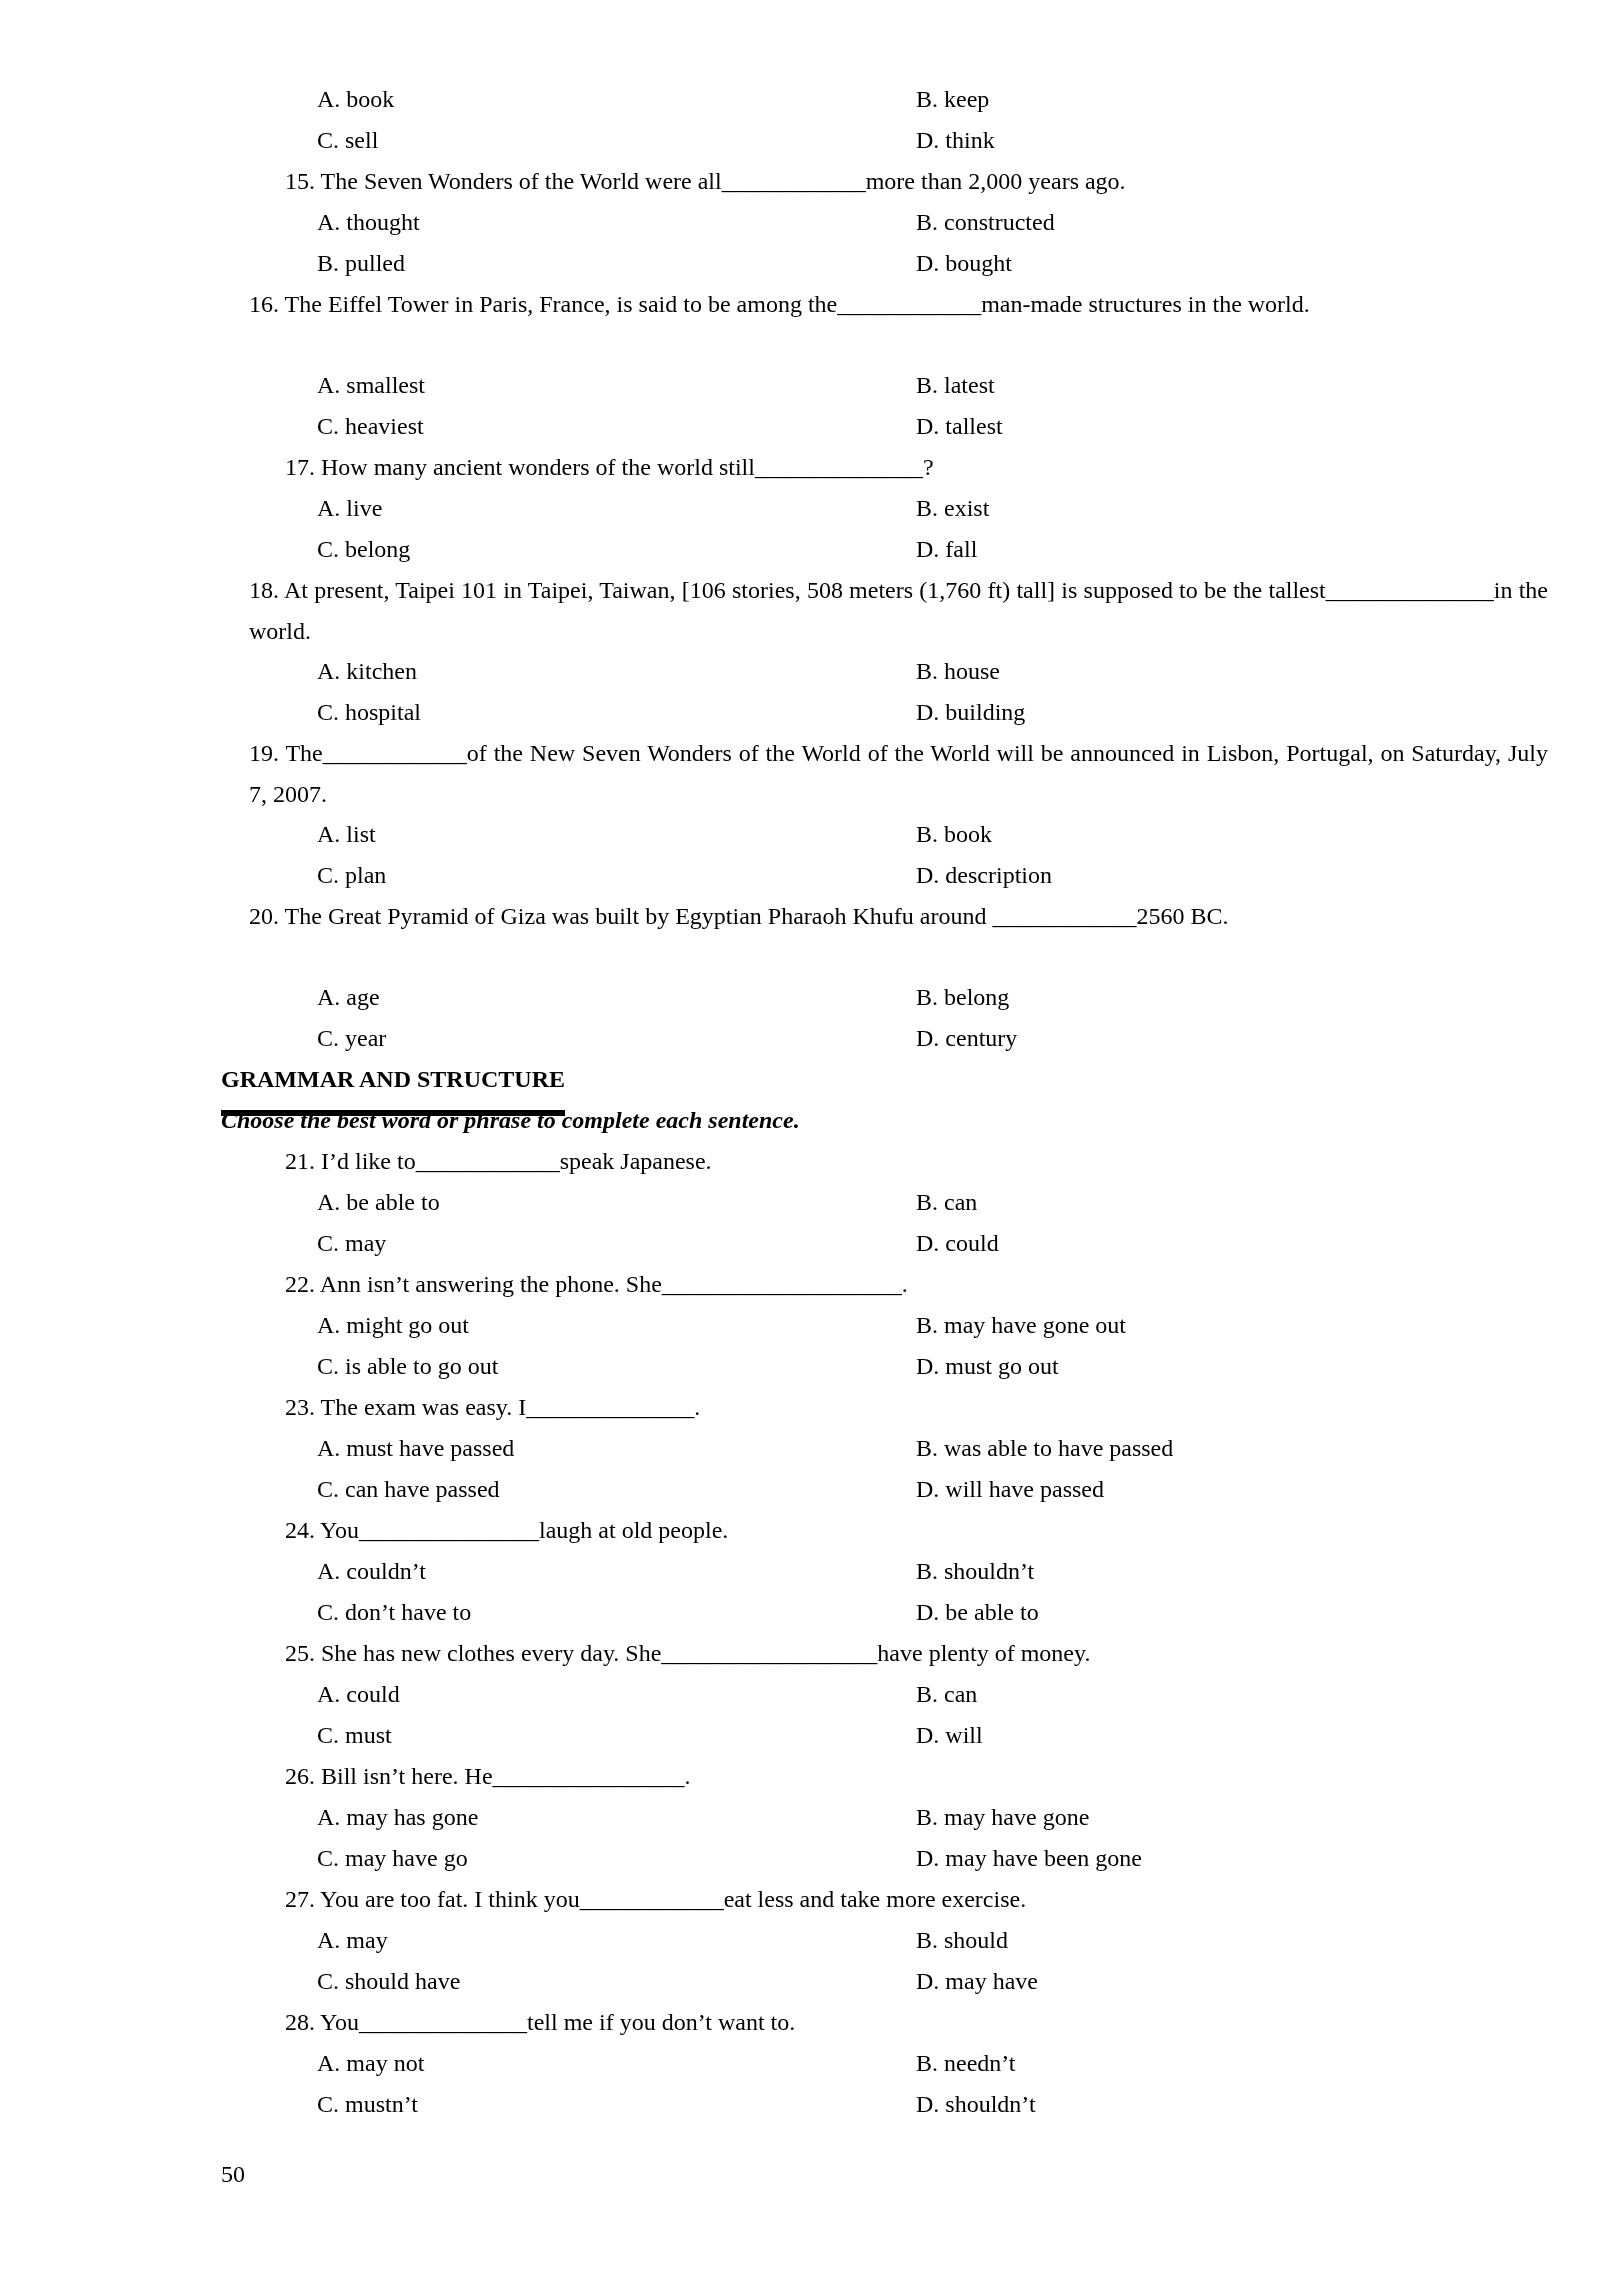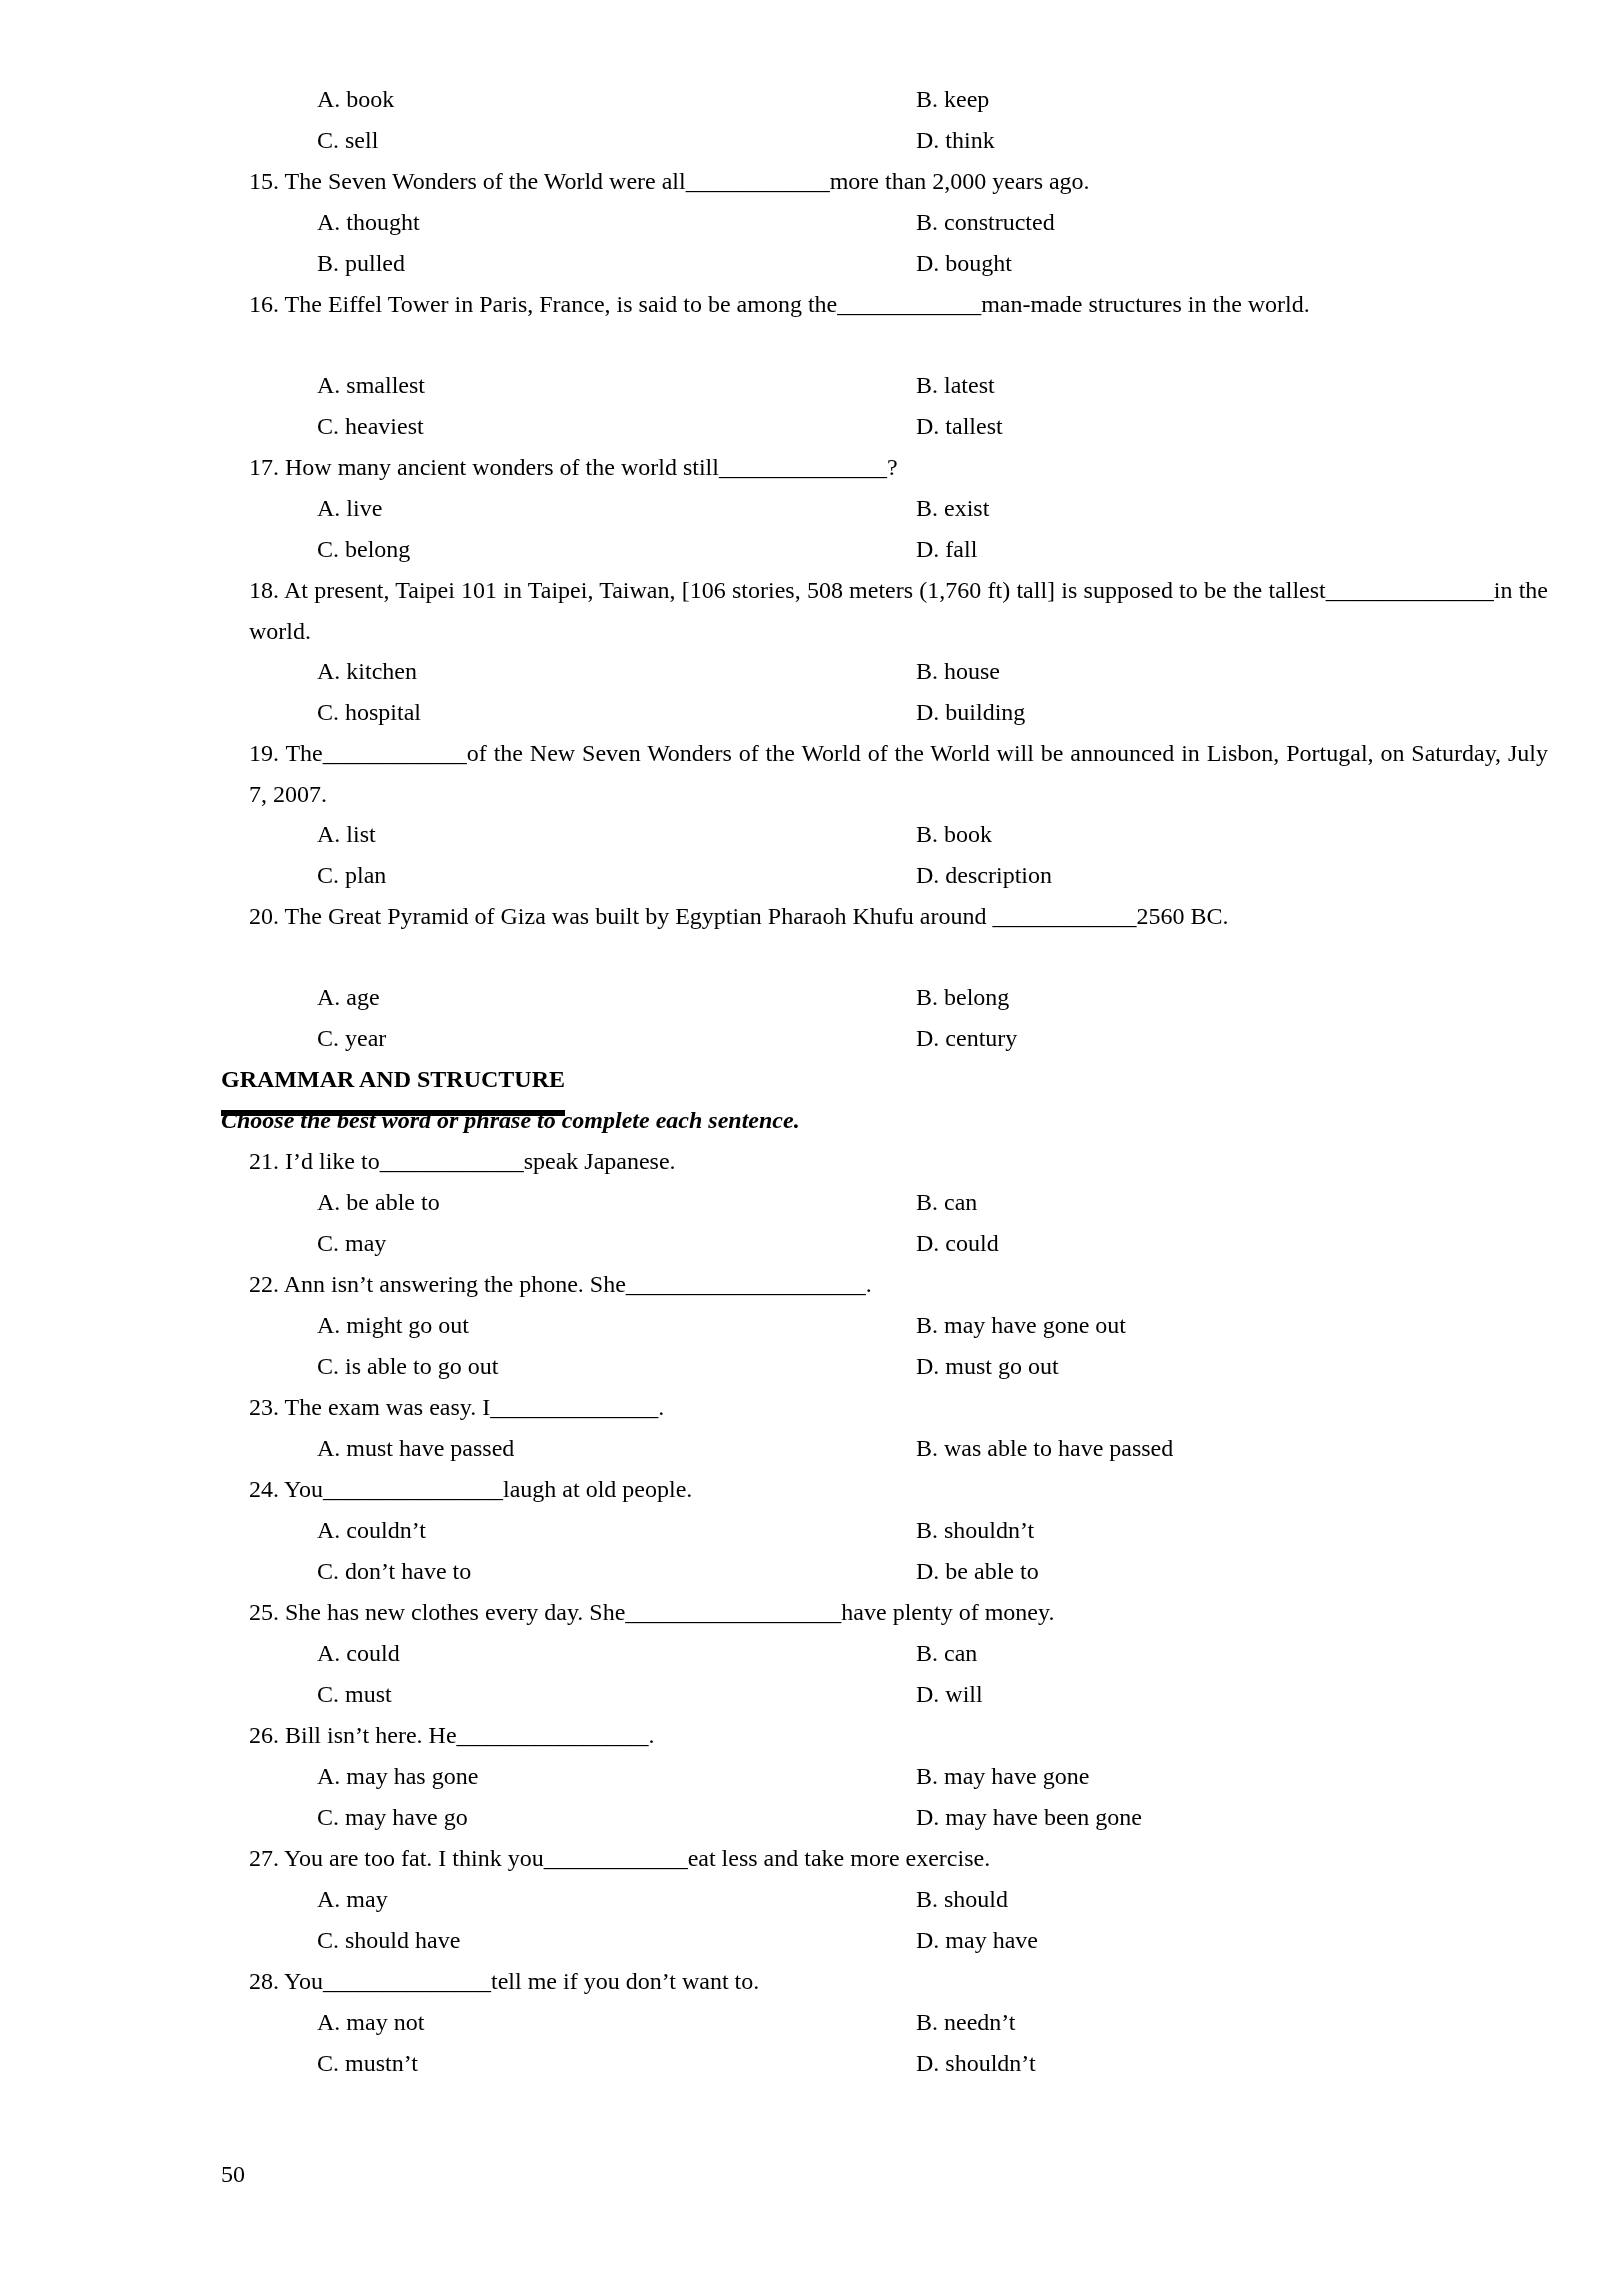--- a/index.html
+++ b/index.html
@@ -23,21 +23,21 @@
     top: 79px;
     width: 1327px;
   }
   .line {
     height: 41px;
     line-height: 41px;
     white-space: nowrap;
   }
   
   .q {
-    margin-left: 28px;
+    margin-left: 64px;
   }
   
   .q2 {
     margin-left: 28px;
     height: 81px;
     line-height: 41px;
     text-align: justify;
     white-space: normal;
   }
   .opt-row {
@@ -172,20 +172,24 @@
     <div class="line opt-row">
       <span class="opt-left">C. is able to go out</span>
       <span class="opt-right">D. must go out</span>
     </div>
 
     <div class="line q">23. The exam was easy. I______________.</div>
     <div class="line opt-row">
       <span class="opt-left">A. must have passed</span>
       <span class="opt-right">B. was able to have passed</span>
     </div>
+    <div class="line opt-row">
+      <span class="opt-left">C. can have passed</span>
+      <span class="opt-right">D. will have passed</span>
+    </div>
 
     <div class="line q">24. You_______________laugh at old people.</div>
     <div class="line opt-row">
       <span class="opt-left">A. couldn’t</span>
       <span class="opt-right">B. shouldn’t</span>
     </div>
     <div class="line opt-row">
       <span class="opt-left">C. don’t have to</span>
       <span class="opt-right">D. be able to</span>
     </div>

